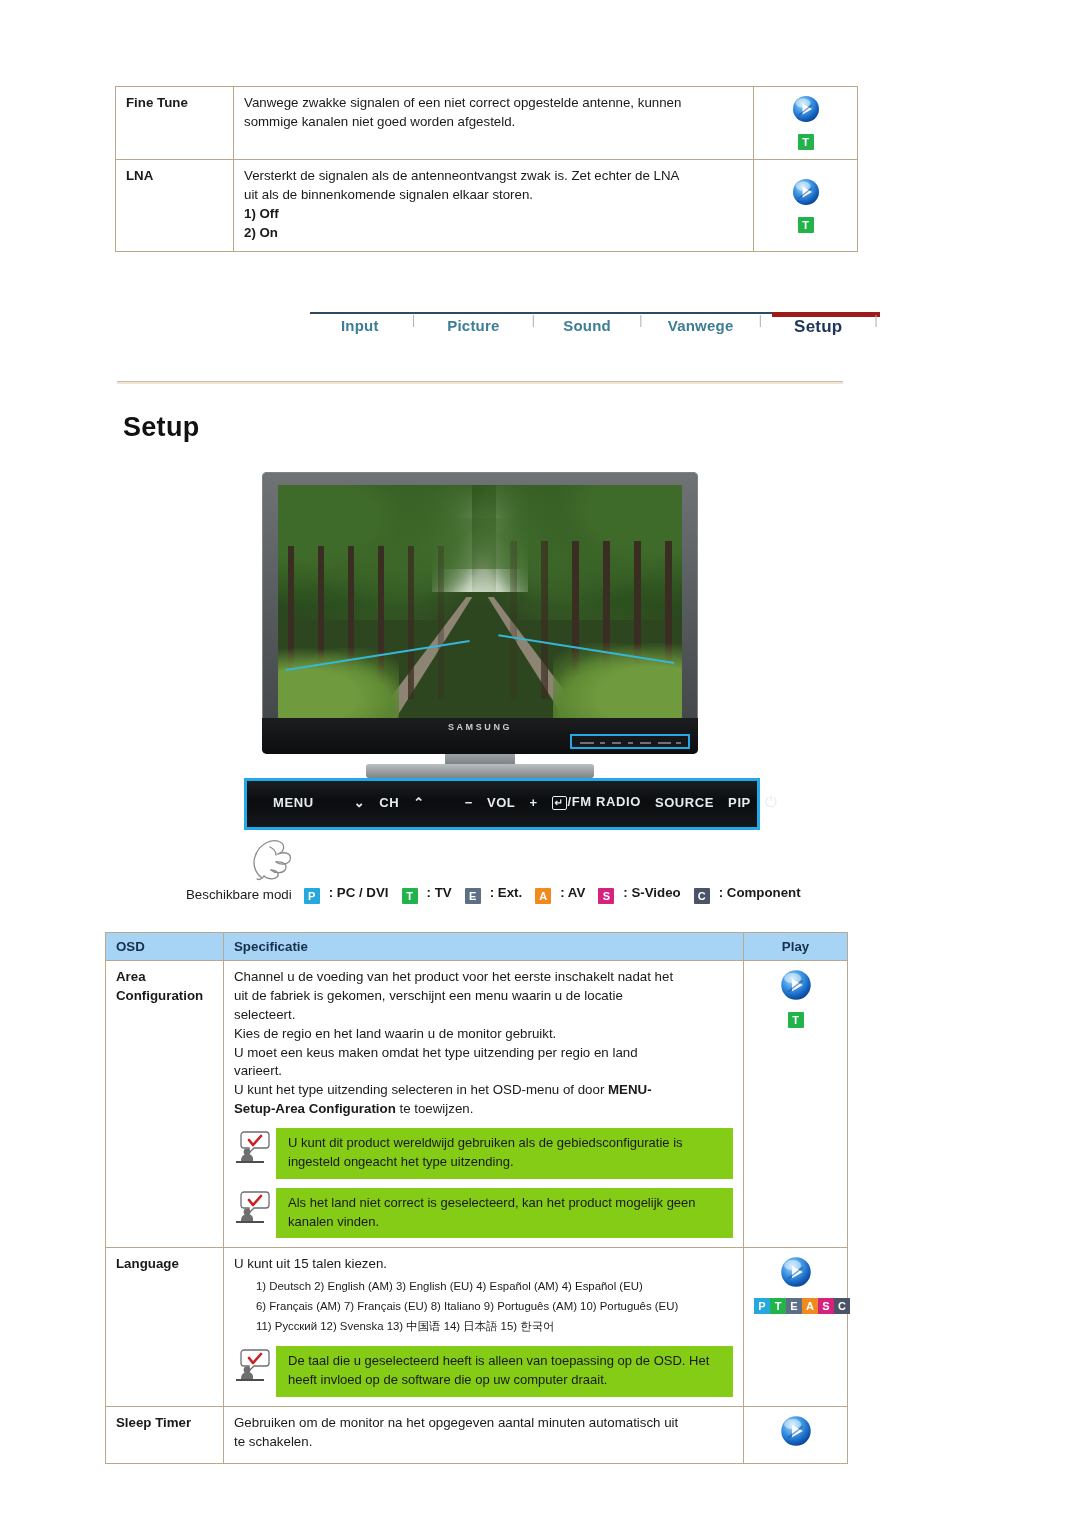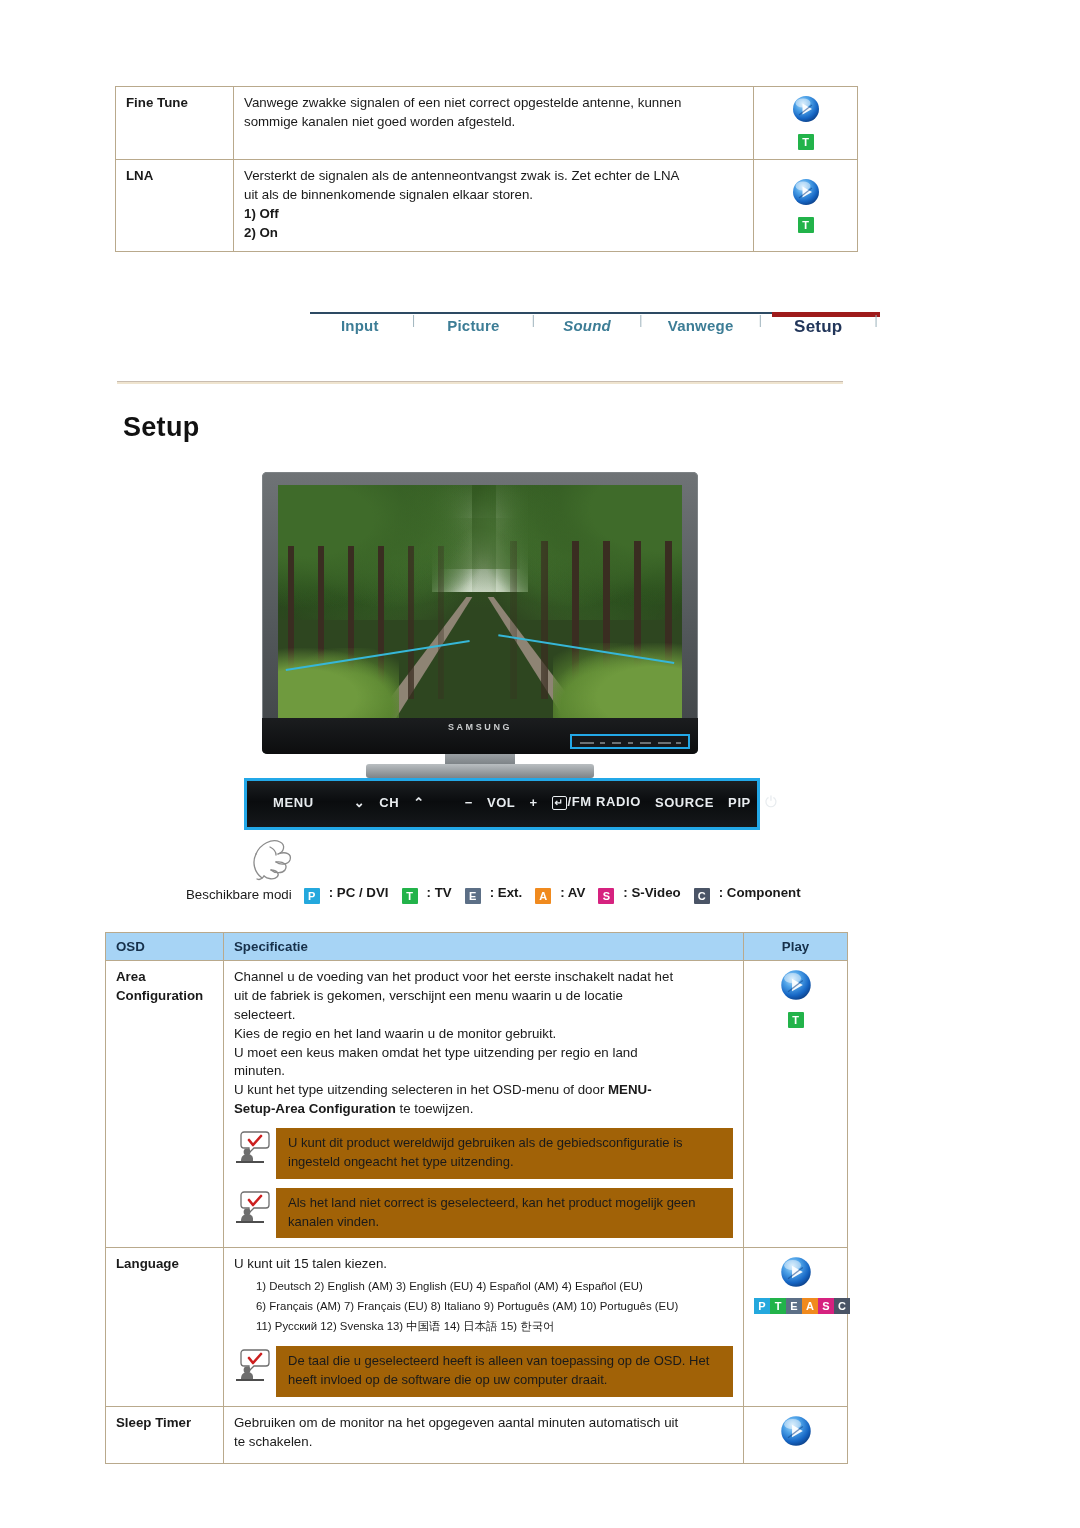--- a/index.html
+++ b/index.html
@@ -54,21 +54,21 @@
   }
   .nav-item {
     text-align: center;
     font-size: 15px; font-weight: bold;
     color: #3d7d96;
     padding: 4px 0 6px 0;
     letter-spacing: .2px;
   }
   .nav-item.w1 { width: 100px; }
   .nav-item.w2 { width: 112px; }
-  .nav-item.w3 { width: 100px; font-style: italic; }
+  .nav-item.w3 { width: 100px; }
   .nav-item.w4 { width: 112px; }
   .nav-item.active { width: 108px; color: #22365a; font-size: 17px; }
   .nav-sep { width: 8px; text-align: center; color: #9fb4bd; font-size: 12px; }
 
   .hr-tan {
     position: absolute; left: 117px; top: 381px; width: 726px; height: 3px;
     background: linear-gradient(to bottom,#c9bdb0 0 1px,#efe4cf 1px 3px);
   }
 
   
@@ -259,21 +259,21 @@
     font-size: 13.3px; font-weight: bold; color: #16304a;
     text-align: left; padding: 6px 10px;
   }
   .main-table thead th.center { text-align: center; }
   .th-osd  { width: 118px; }
   .th-spec { width: 520px; }
   .th-play { width: 104px; }
   .note-row { display: flex; align-items: flex-start; margin-top: 9px; }
   .note-icon { flex: 0 0 42px; padding-top: 2px; }
   .note-body {
-    flex: 1 1 auto; background: #a16207; padding: 6px 10px 7px 12px;
+    flex: 1 1 auto; background: #84cc16; padding: 6px 10px 7px 12px;
     font-size: 13px; line-height: 1.45;
   }
   .langlist {
     font-size: 11.4px; line-height: 1.75; color: #1a1a1a; padding-left: 22px; margin-top: 3px;
   }
   .play-cell { text-align: center; vertical-align: middle; }
   .play-orb { display: inline-block; }
   .badge-row { margin-top: 3px; font-size: 0; white-space: nowrap; }
   .badge-row .badge { margin: 0; border-radius: 0; }
   b.strong { font-weight: bold; }
@@ -450,21 +450,21 @@
         <td class="col-osd">
           <div class="osd-label">Area</div>
           <div class="osd-label">Configuration</div>
         </td>
         <td class="col-spec">
           <div>Channel u de voeding van het product voor het eerste inschakelt nadat het</div>
           <div>uit de fabriek is gekomen, verschijnt een menu waarin u de locatie</div>
           <div>selecteert.</div>
           <div>Kies de regio en het land waarin u de monitor gebruikt.</div>
           <div>U moet een keus maken omdat het type uitzending per regio en land</div>
-          <div>minuten.</div>
+          <div>varieert.</div>
           <div>
             <span>U kunt het type uitzending selecteren in het OSD-menu of door </span><b class="strong">MENU-</b>
           </div>
           <div>
             <b class="strong">Setup-Area Configuration</b><span> te toewijzen.</span>
           </div>
 
           <div class="note-row">
             <div class="note-icon">
               <svg width="38" height="34" viewBox="0 0 38 34">

